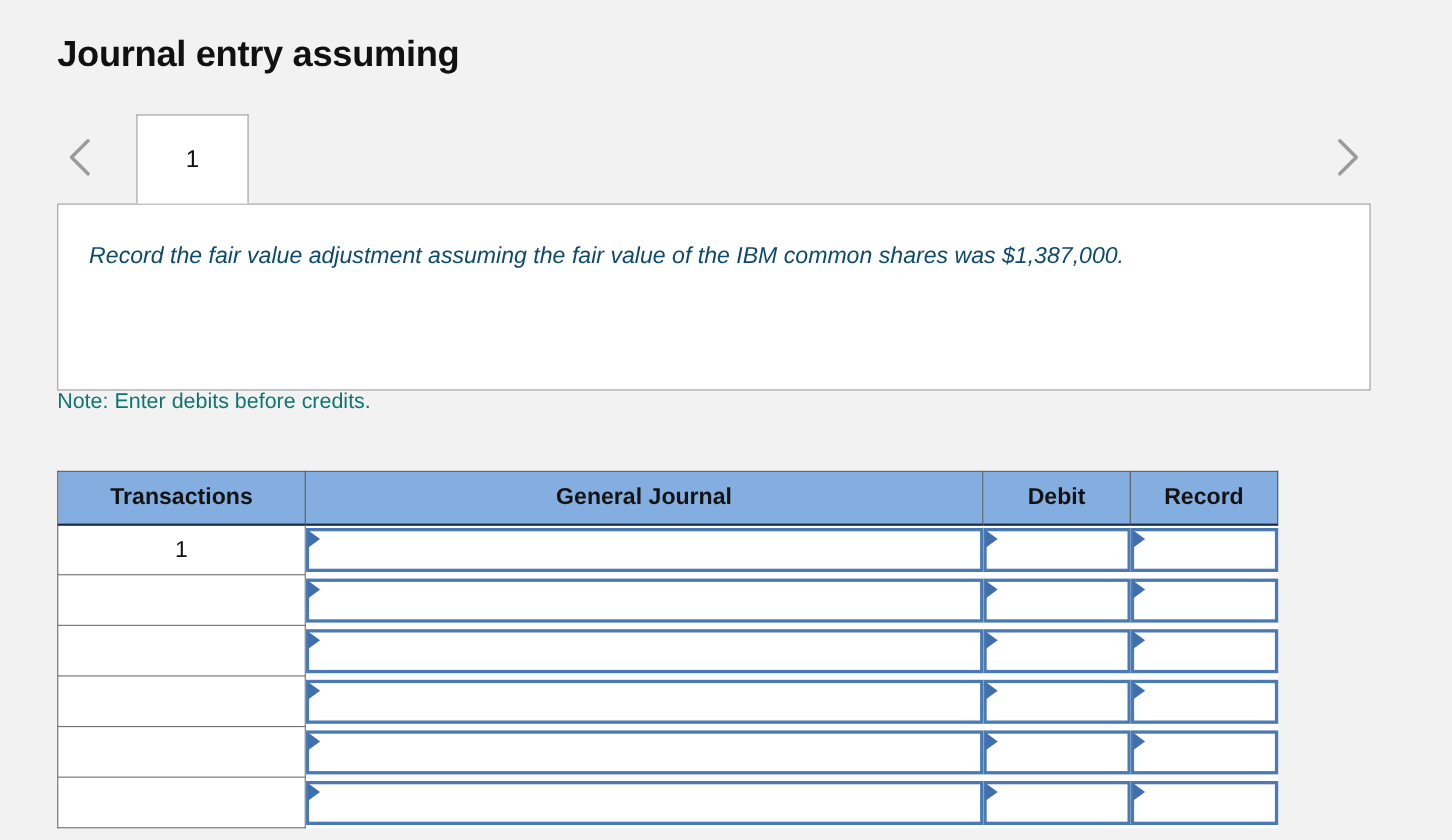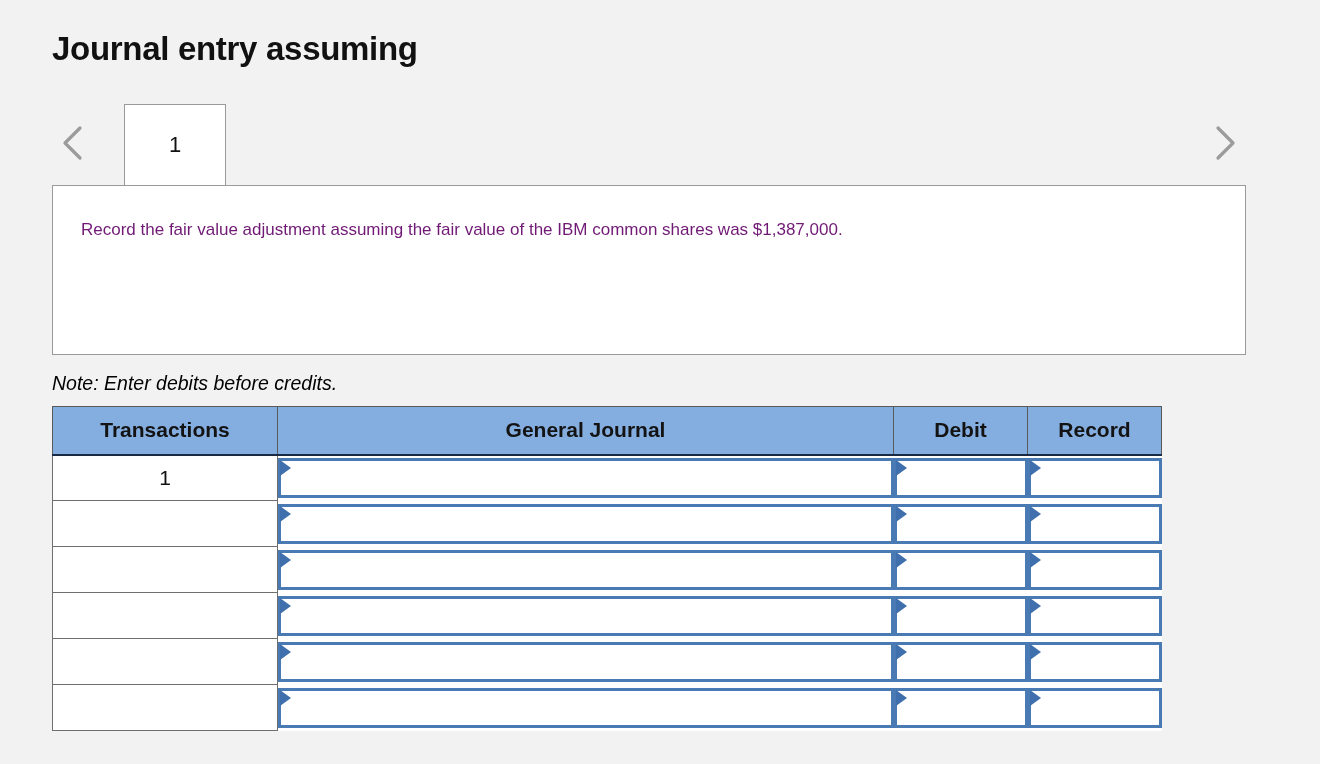--- a/index.html
+++ b/index.html
@@ -69,39 +69,39 @@
     left: 52px;
     top: 185px;
     width: 1194px;
     height: 170px;
     background: #ffffff;
     border: 1px solid #9a9a9a;
     z-index: 1;
   }
   .req-text {
     padding: 30px 28px 0 28px;
-    font-size: 17px;
+    font-size: 21px;
     line-height: 1.62;
-    color: #701a75;
+    color: #0c4a6e;
+    font-style: italic;
   }
 
   .note {
     position: absolute;
     left: 52px;
-    top: 372px;
+    top: 354px;
     font-size: 19.5px;
-    color: #000000;
-    font-style: italic;
+    color: #0f766e;
   }
 
   
   .journal-table {
     position: absolute;
     left: 52px;
-    top: 406px;
+    top: 428px;
     width: 1109px;
     border-collapse: collapse;
     table-layout: fixed;
   }
   .journal-table th {
     background: #85aee0;
     border: 1px solid #5a5a5a;
     border-bottom: 2px solid #1b2b45;
     height: 48px;
     font-size: 21px;

